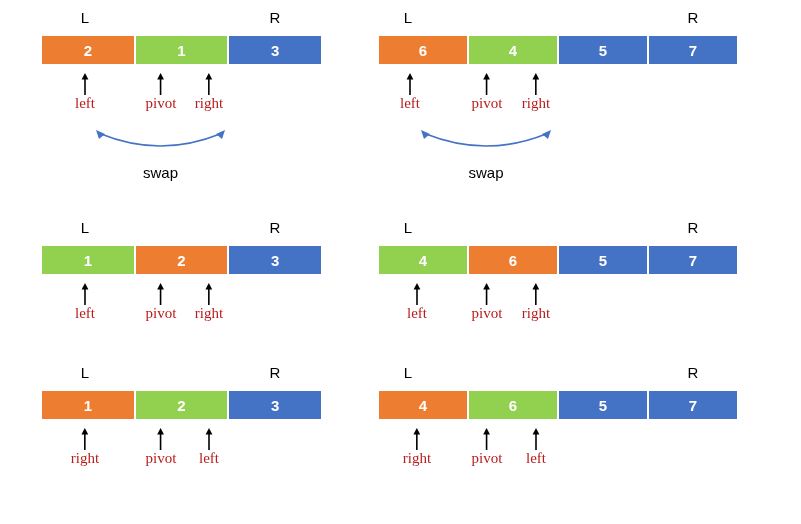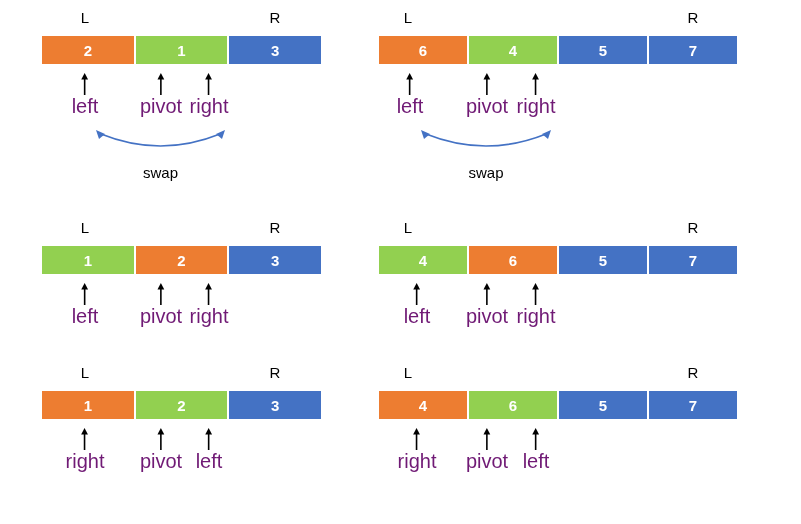--- a/index.html
+++ b/index.html
@@ -65,24 +65,24 @@
     white-space: nowrap;
   }
   .pointer .arrow {
     display: block;
     width: 12px;
     height: 22px;
     margin: 0 auto 1px auto;
   }
   .pointer .plabel {
     display: block;
-    font-size: 20px;
-    color: #701a75;
+    font-size: 15px;
+    color: #b91c1c;
     line-height: 1;
-    font-family: Liberation Sans, sans-serif;
+    font-family: Liberation Serif, serif;
   }
 
   
   .swap {
     position: absolute;
   }
   .swap svg {
     display: block;
     overflow: visible;
   }

